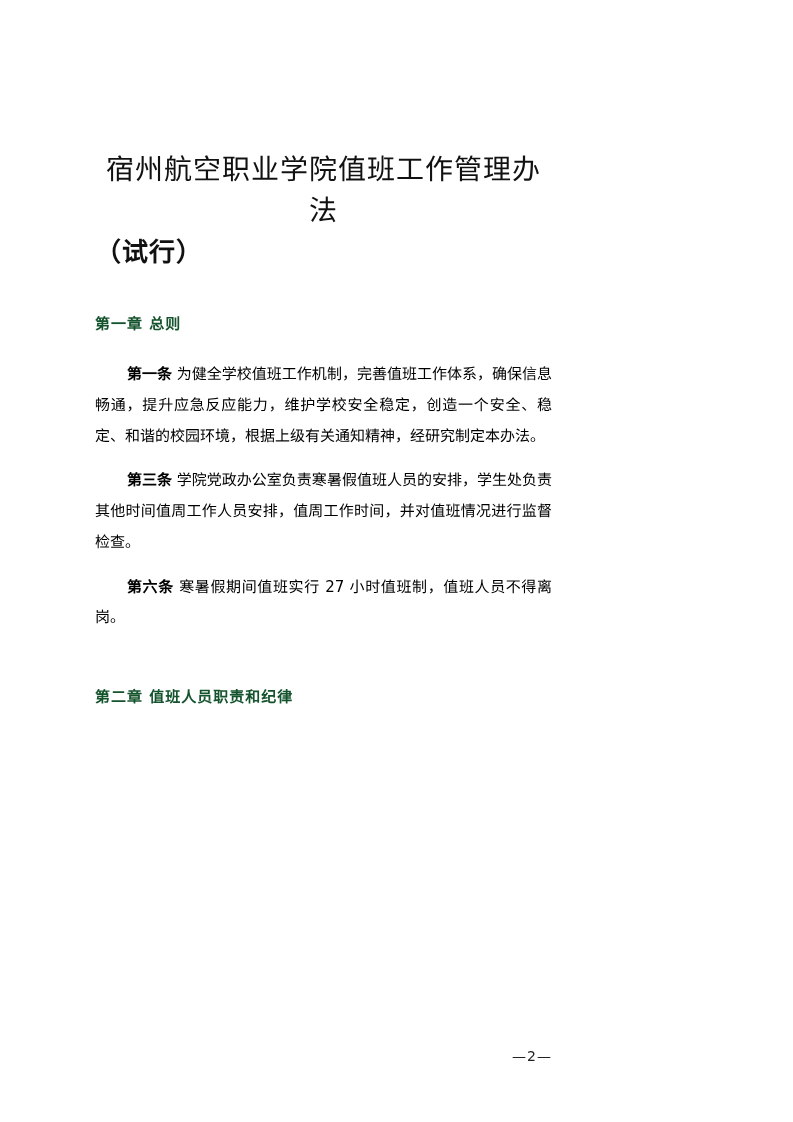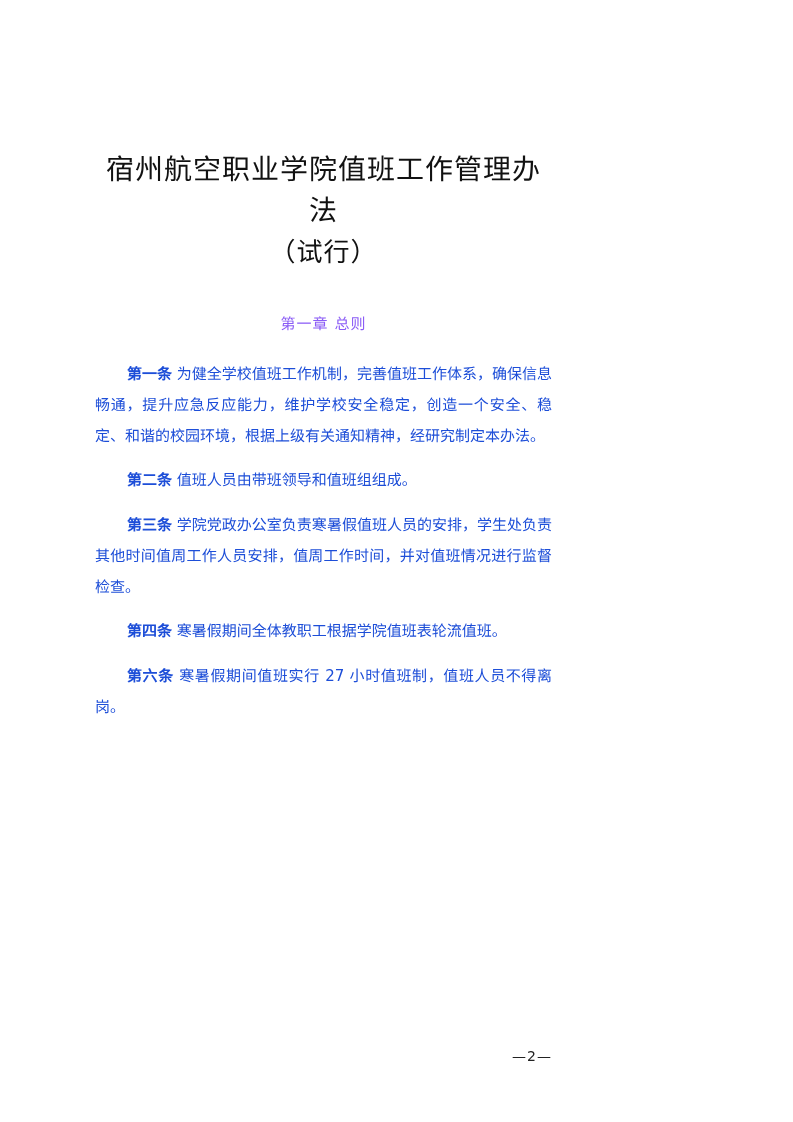--- a/index.html
+++ b/index.html
@@ -27,50 +27,49 @@
     text-align: center;
     font-family: "DejaVu Sans", sans-serif;
     font-size: 28px;
     letter-spacing: 1px;
     line-height: 1.45;
     font-weight: 400;
     color: #111;
     margin: 0;
   }
   .doc-subtitle {
-    text-align: center;
     font-family: "DejaVu Sans", sans-serif;
     font-size: 26px;
     letter-spacing: 1px;
     line-height: 1.5;
-    font-weight: 400;
+    font-weight: 700;
     color: #111;
     margin: 2px 0 0 0;
   }
   .chapter-heading {
-    text-align: center;
+    text-align: left;
     font-family: "DejaVu Sans", sans-serif;
-    font-weight: normal;
+    font-weight: bold;
     font-size: 15px;
     letter-spacing: 1px;
     margin: 40px 0 26px 0;
-    color: #8b5cf6;
+    color: #14532d;
   }
   .chapter-heading.second {
     margin-top: 52px;
   }
   .article {
     font-family: "DejaVu Sans", sans-serif;
     font-size: 15px;
     line-height: 2.05;
     text-align: justify;
     text-justify: inter-ideograph;
     margin: 0 0 14px 0;
     text-indent: 32px;
-    color: #1d4ed8;
+    color: #000000;
   }
   .article .label {
     font-weight: bold;
   }
   .page-number {
     position: absolute;
     right: 95px;
     bottom: 58px;
     font-family: "DejaVu Sans", sans-serif;
     font-size: 14px;
@@ -86,38 +85,31 @@
   <h1 class="doc-title">宿州航空职业学院值班工作管理办法</h1>
   <div class="doc-subtitle">（试行）</div>
 
   <div class="chapter-heading">第一章  总则</div>
 
   <p class="article">
     <span class="label">第一条</span>
     <span>为健全学校值班工作机制，完善值班工作体系，确保信息畅通，提升应急反应能力，维护学校安全稳定，创造一个安全、稳定、和谐的校园环境，根据上级有关通知精神，经研究制定本办法。</span>
   </p>
 
-  <p class="article">
-    <span class="label">第二条</span>
-    <span>值班人员由带班领导和值班组组成。</span>
-  </p>
 
   <p class="article">
     <span class="label">第三条</span>
     <span>学院党政办公室负责寒暑假值班人员的安排，学生处负责其他时间值周工作人员安排，值周工作时间，并对值班情况进行监督检查。</span>
   </p>
 
-  <p class="article">
-    <span class="label">第四条</span>
-    <span>寒暑假期间全体教职工根据学院值班表轮流值班。</span>
-  </p>
 
 
   <p class="article">
     <span class="label">第六条</span>
     <span>寒暑假期间值班实行 27 小时值班制，值班人员不得离岗。</span>
   </p>
 
 
+  <div class="chapter-heading second">第二章  值班人员职责和纪律</div>
 
   <div class="page-number">—2—</div>
 
 </div>
 
 </body></html>

